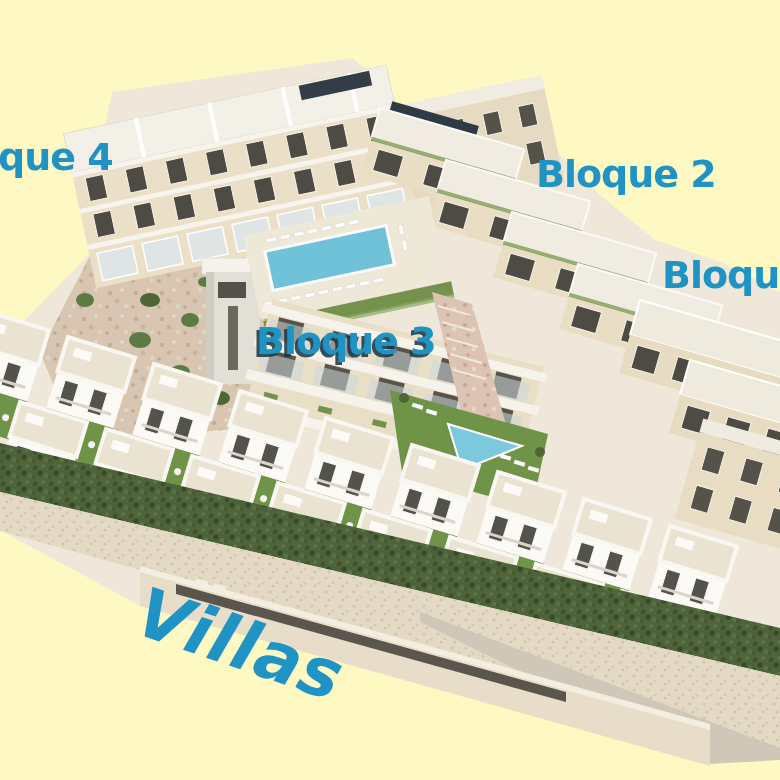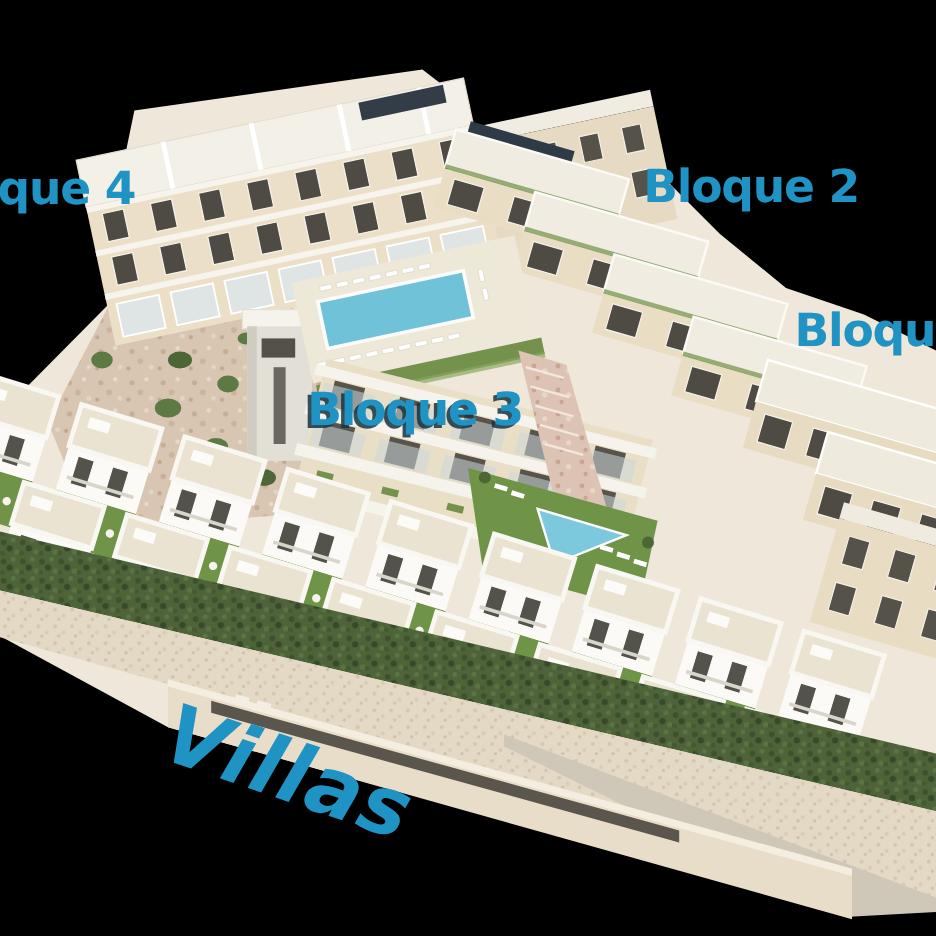--- a/index.html
+++ b/index.html
@@ -1,26 +1,26 @@
 <!DOCTYPE html>
 <html><head>
 <meta charset="utf-8">
 <style>
   html,body{margin:0;padding:0;background:#fff;}
   .stage{
-    position:relative;width:780px;height:780px;background:#000000;
+    position:relative;width:780px;height:780px;background:#fef9c3;
     overflow:hidden;font-family:"DejaVu Sans","Liberation Sans",sans-serif;
   }
   .stage svg{position:absolute;left:0;top:0;}
   .lbl{
     position:absolute;color:#1f93c4;font-weight:bold;line-height:1;
     white-space:nowrap;letter-spacing:-1px;font-size:38px;
   }
   #lbl-b4{left:-2px;top:138px;}
-  #lbl-b2{left:536px;top:136px;}
+  #lbl-b2{left:536px;top:155px;}
   #lbl-b1{left:662px;top:256px;}
   #lbl-b3{left:256px;top:322px;text-shadow:-3px 3px 0 rgba(22,50,63,.85);}
   #lbl-villas{
     left:150px;top:578px;font-size:68px;font-style:italic;letter-spacing:1px;
     transform:rotate(19deg);transform-origin:left top;
   }
 </style>
 </head>
 <body>
 

